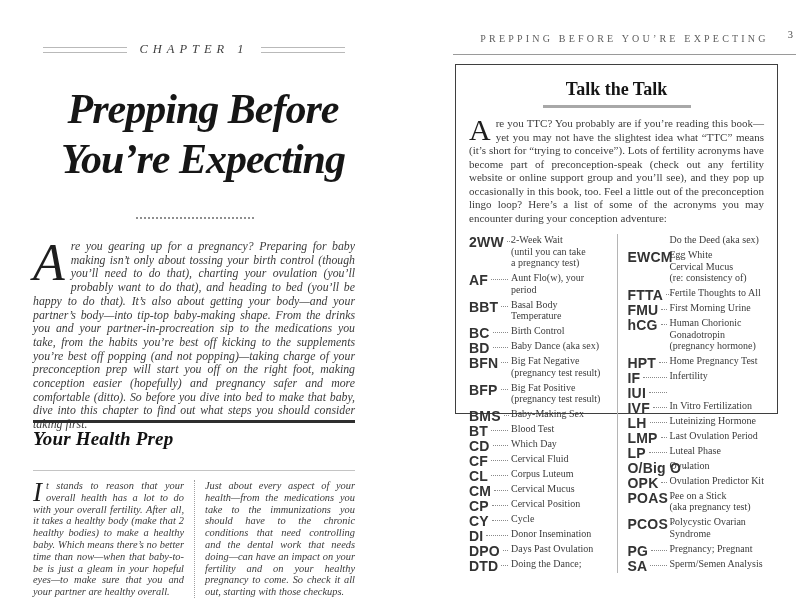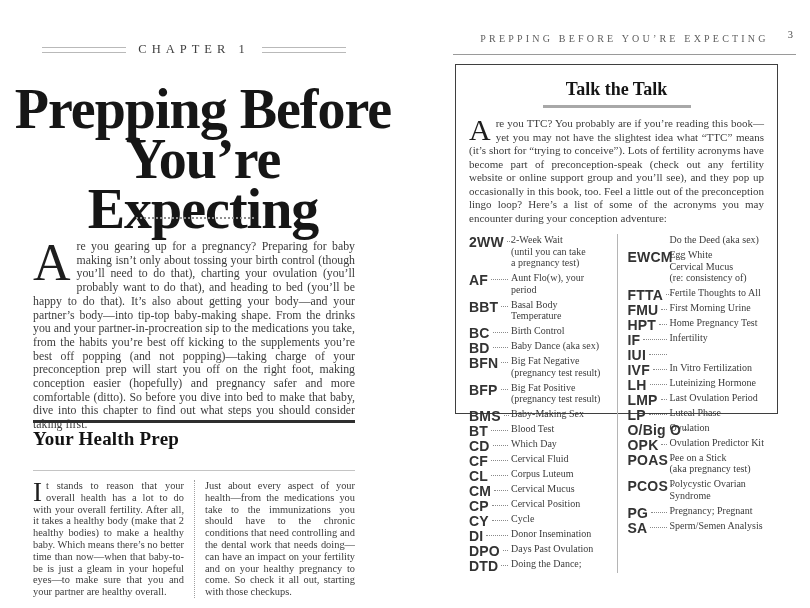--- a/index.html
+++ b/index.html
@@ -1,31 +1,31 @@
 <!DOCTYPE html>
 <html><head>
 <meta charset="utf-8">
 <style>
   * { margin: 0; padding: 0; box-sizing: border-box; }
   html, body { width: 810px; height: 608px; background: #ffffff; overflow: hidden; }
   body { font-family: "Liberation Serif", "DejaVu Serif", serif; color: #3b3b3b; }
   .spread { position: relative; width: 810px; height: 608px; background: #fff; }
   .page { position: absolute; top: 0; height: 608px; width: 405px; }
-  .page-left  { left: 0; }
+  .page-left  { left: 0; font-style: italic; }
   .page-right { left: 405px; }
 
   
   .chapter-head { position: absolute; top: 42px; left: 33px; width: 322px;
                   display: flex; align-items: center; justify-content: center; gap: 12px; }
   .dbl-line { width: 84px; height: 6px; flex: none;
               border-top: 1px solid #b9b9b9; border-bottom: 1px solid #b9b9b9; }
   .chapter-label { font-size: 12.5px; letter-spacing: 5px; color: #3f3f3f; white-space: nowrap; }
 
   .title { position: absolute; top: 84px; left: 10px; width: 386px; text-align: center;
-           font-weight: 700; font-size: 56px; line-height: 50px; letter-spacing: -1px; color: #161616; }
+           font-weight: 700; font-size: 42px; line-height: 50px; letter-spacing: -1px; color: #161616; }
   .title span { display: block; }
 
   .dotted-divider { position: absolute; top: 217px; left: 136px; width: 118px;
                     border-top: 2px dotted #8f8f8f; }
 
   .intro { position: absolute; top: 240px; left: 33px; width: 322px;
            font-size: 11.8px; line-height: 13.7px; text-align: justify; }
   .dropcap { float: left; color: #1e1e1e; font-family: "Liberation Serif", serif; }
   .dropcap-lg { font-size: 52px; line-height: 40px; padding: 3px 6px 0 0; }
   .dropcap-md { font-size: 30px; line-height: 24px; padding: 1px 5px 0 0; }
@@ -295,20 +295,29 @@
             </div>
 
             <div class="gloss-row">
               <span class="abbr-cell">
                 <b class="abbr">FMU</b>
                 <span class="dots"></span>
               </span>
               <span class="def">First Morning Urine</span>
             </div>
 
+            <div class="gloss-row">
+              <span class="abbr-cell">
+                <b class="abbr">hCG</b>
+                <span class="dots"></span>
+              </span>
+              <span class="def">Human Chorionic
+Gonadotropin
+(pregnancy hormone)</span>
+            </div>
 
             <div class="gloss-row">
               <span class="abbr-cell">
                 <b class="abbr">HPT</b>
                 <span class="dots"></span>
               </span>
               <span class="def">Home Pregnancy Test</span>
             </div>
 
             <div class="gloss-row">

